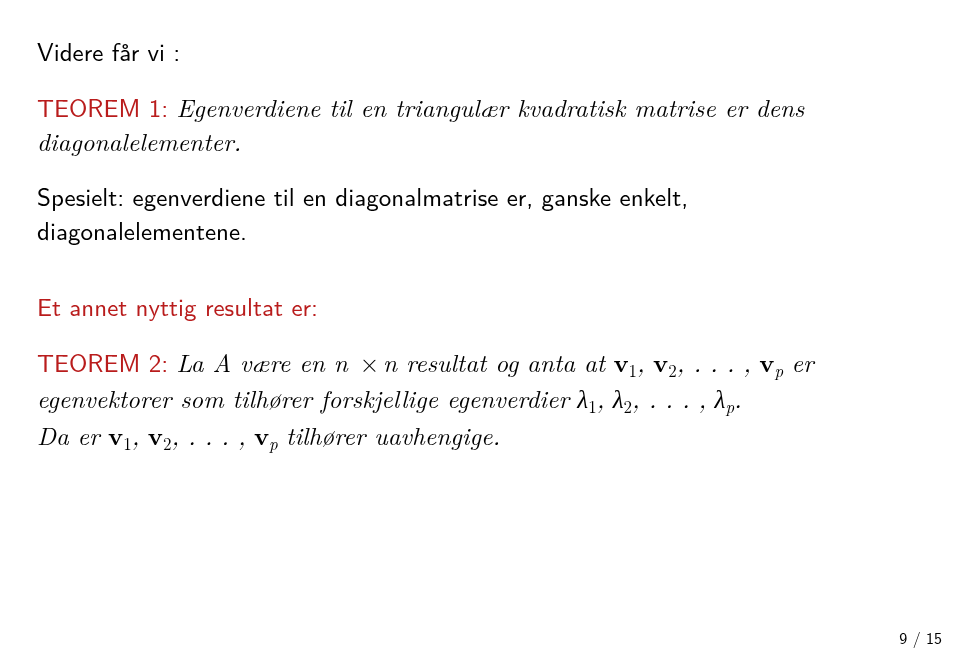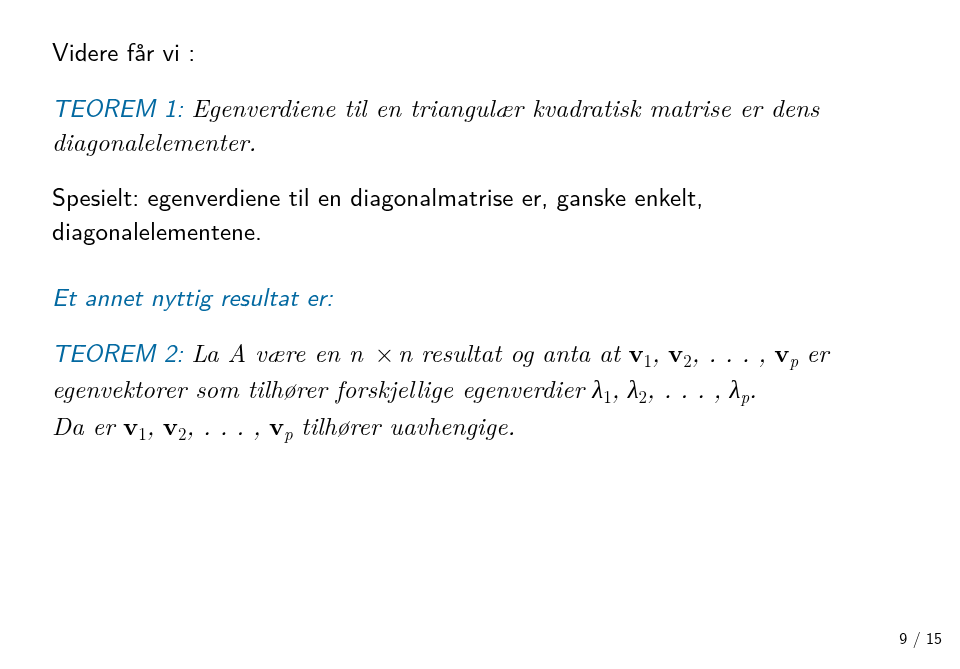--- a/index.html
+++ b/index.html
@@ -10,30 +10,29 @@
     background: #ffffff;
     font-family: "Latin Modern Sans", "Computer Modern Sans", "Lucida Grande", "Trebuchet MS", sans-serif;
     color: #000000;
     overflow: hidden;
   }
   .slide {
     position: relative;
     width: 960px;
     height: 669px;
     box-sizing: border-box;
-    padding: 34px 56px 40px 52px;
+    padding: 34px 56px 40px 37px;
     font-size: 25px;
     line-height: 1.35;
   }
   .para {
     margin: 0 0 22px 0;
   }
   .accent {
-    color: #0369a1;
-    font-style: italic;
+    color: #b91c1c;
   }
   .footer {
     position: absolute;
     right: 18px;
     bottom: 20px;
     font-size: 16px;
     color: #000000;
   }
   .math-i {
     font-style: italic;
@@ -52,21 +51,21 @@
   }
   .subn {
     font-size: 0.68em;
     vertical-align: -0.28em;
     font-family: "Latin Modern Roman", "Computer Modern", Georgia, serif;
   }
   .times {
     padding: 0 0.15em;
   }
   .gap-above {
-    margin-top: 32px;
+    margin-top: 42px;
   }
 </style>
 </head>
 <body>
 
 <div class="slide">
 
   <p class="para">Videre får vi :</p>
 
   <p class="para">

